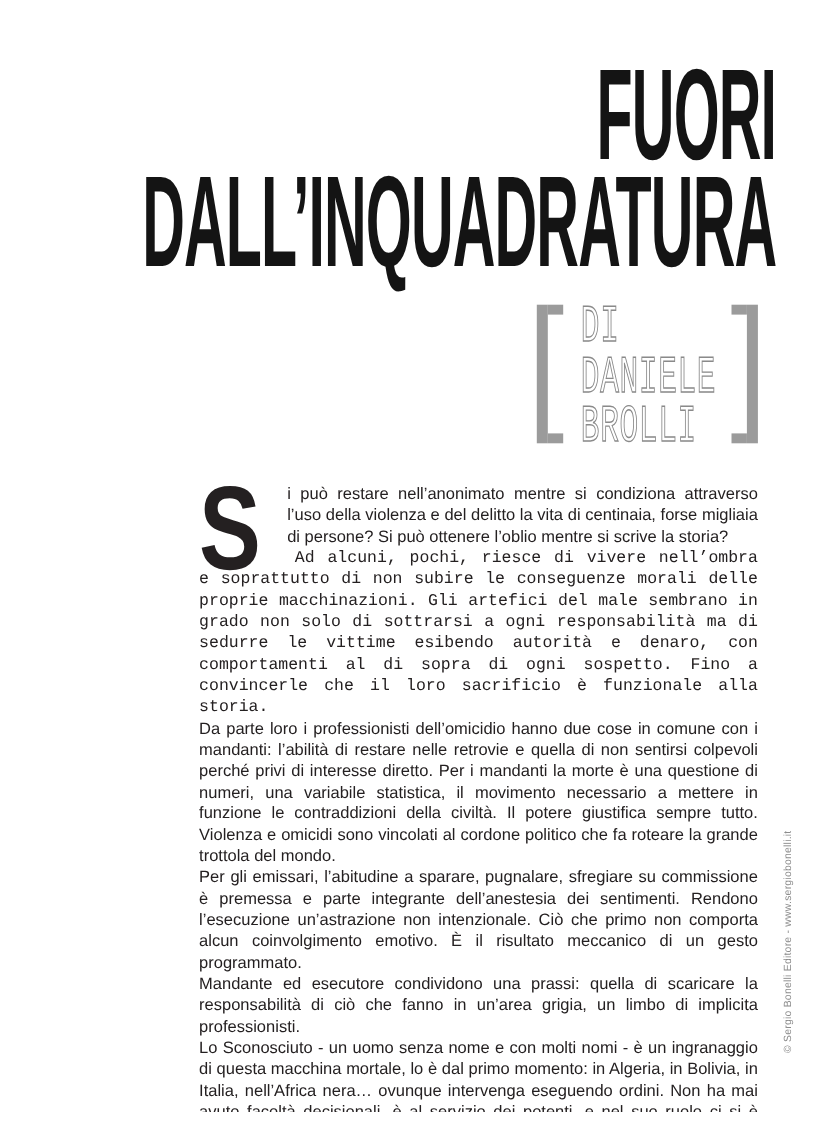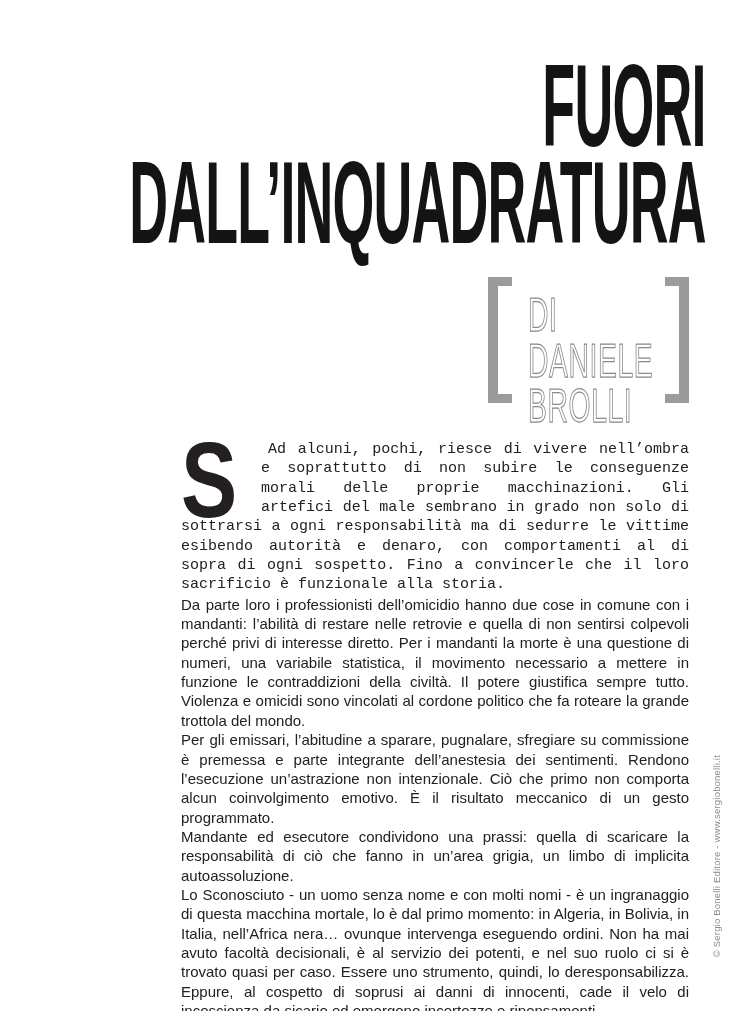--- a/index.html
+++ b/index.html
@@ -33,21 +33,21 @@
   
   .byline { position:absolute; left:488px; top:276px; width:201px; height:128px; }
   .bracket { position:absolute; top:1px; width:24px; height:126px; }
   .bracket::before, .bracket::after {
     content:""; position:absolute; left:0; width:100%; height:9px; background:#9b9b9b;
   }
   .bracket::before { top:0; }
   .bracket::after  { bottom:0; }
   .bracket-left  { left:0;  border-left:10px solid #9b9b9b; }
   .bracket-right { left:177px; border-right:10px solid #9b9b9b; }
-  .byline-text { position:absolute; left:40px; top:16px; }
+  .byline-text { position:absolute; left:40px; top:0;font-family:Liberation Mono, monospace; }
   .byline-line {
     display:block;
     height:45.5px; line-height:45.5px;
     font-size:48px; font-weight:normal;
     letter-spacing:1px; white-space:nowrap;
     transform:scaleX(0.59); transform-origin:left center;
     color:#8a8a8a;
   }
   @supports (-webkit-text-stroke: 1px black) {
     .byline-line { color:#ffffff; -webkit-text-stroke:1.25px #8a8a8a; }
@@ -101,25 +101,25 @@
     <div class="byline-text">
       <span class="byline-line">DI</span>
       <span class="byline-line">DANIELE</span>
       <span class="byline-line">BROLLI</span>
     </div>
     <span class="bracket bracket-right"></span>
   </div>
 
   <main class="article">
     <p>
-      <span class="dropcap">S</span>
+      <span class="dropcap">S</span><span>i può restare nell’anonimato mentre si condiziona attraverso l’uso della violenza e del delitto la vita di centinaia, forse migliaia di persone? Si può ottenere l’oblio mentre si scrive la storia?</span>
     </p>
     <p class="indent">Ad alcuni, pochi, riesce di vivere nell’ombra e soprattutto di non subire le conseguenze morali delle proprie macchinazioni. Gli artefici del male sembrano in grado non solo di sottrarsi a ogni responsabilità ma di sedurre le vittime esibendo autorità e denaro, con comportamenti al di sopra di ogni sospetto. Fino a convincerle che il loro sacrificio è funzionale alla storia.</p>
     <p>Da parte loro i professionisti dell’omicidio hanno due cose in comune con i mandanti: l’abilità di restare nelle retrovie e quella di non sentirsi colpevoli perché privi di interesse diretto. Per i mandanti la morte è una questione di numeri, una variabile statistica, il movimento necessario a mettere in funzione le contraddizioni della civiltà. Il potere giustifica sempre tutto. Violenza e omicidi sono vincolati al cordone politico che fa roteare la grande trottola del mondo.</p>
     <p>Per gli emissari, l’abitudine a sparare, pugnalare, sfregiare su commissione è premessa e parte integrante dell’anestesia dei sentimenti. Rendono l’esecuzione un’astrazione non intenzionale. Ciò che primo non comporta alcun coinvolgimento emotivo. È il risultato meccanico di un gesto programmato.</p>
-    <p>Mandante ed esecutore condividono una prassi: quella di scaricare la responsabilità di ciò che fanno in un’area grigia, un limbo di implicita autoassoluzione.</p>
+    <p>Mandante ed esecutore condividono una prassi: quella di scaricare la responsabilità di ciò che fanno in un’area grigia, un limbo di implicita professionisti.</p>
     <p>Lo Sconosciuto - un uomo senza nome e con molti nomi - è un ingranaggio di questa macchina mortale, lo è dal primo momento: in Algeria, in Bolivia, in Italia, nell’Africa nera… ovunque intervenga eseguendo ordini. Non ha mai avuto facoltà decisionali, è al servizio dei potenti, e nel suo ruolo ci si è trovato quasi per caso. Essere uno strumento, quindi, lo deresponsabilizza. Eppure, al cospetto di soprusi ai danni di innocenti, cade il velo di incoscienza da sicario ed emergono incertezze e ripensamenti.</p>
 
   </main>
 
   <div class="credit">© Sergio Bonelli Editore - www.sergiobonelli.it</div>
 
 </div>
 
 </body></html>

